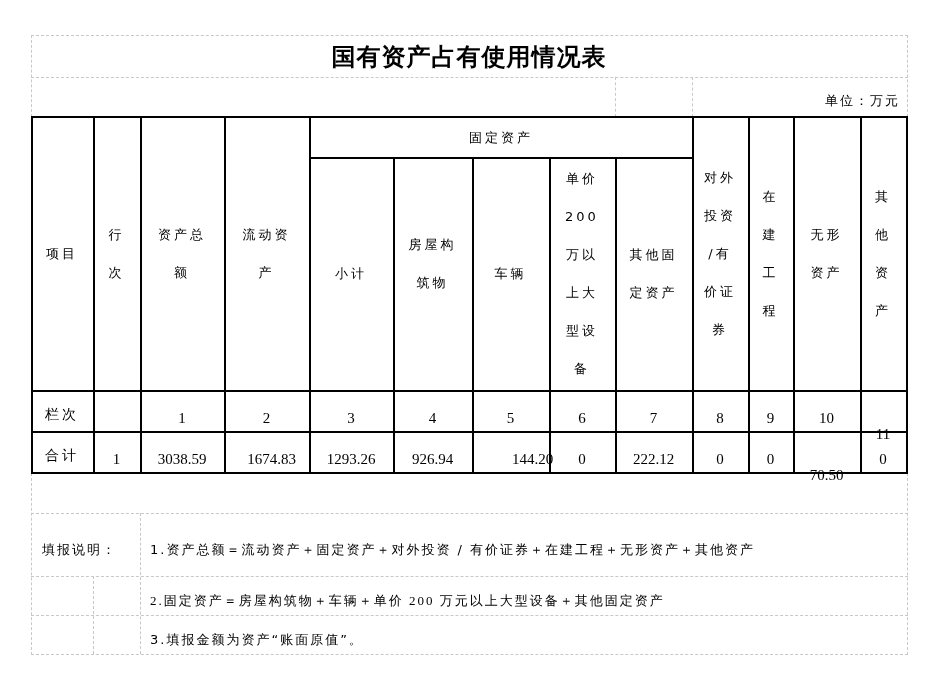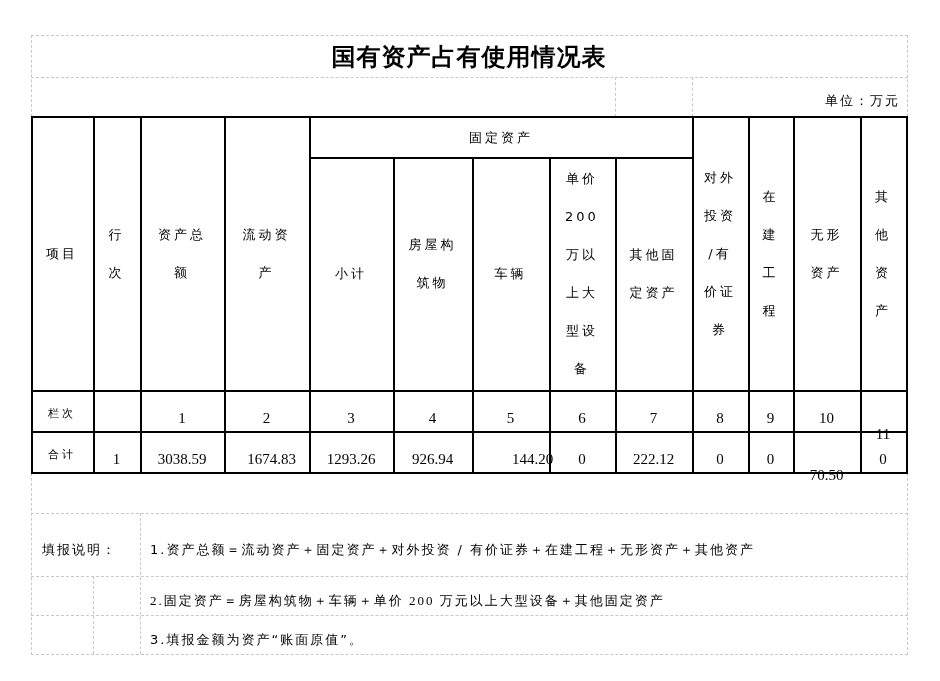--- a/index.html
+++ b/index.html
@@ -13,21 +13,21 @@
            display:flex; align-items:center; justify-content:center;
            font-size:24px; font-weight:bold; letter-spacing:1px;
            font-family:"DejaVu Serif", "Liberation Serif", serif; }
   .unit { position:absolute; right:40px; top:92px; font-size:13px; letter-spacing:2px; }
   .hdr { position:absolute; display:flex; align-items:center; justify-content:center;
          text-align:center; font-size:13px; line-height:38px; letter-spacing:3px; }
   .hdr .wrap { display:block; }
   .num { position:absolute; display:flex; align-items:flex-end; justify-content:center;
          font-family:"Liberation Serif", "DejaVu Serif", serif; font-size:15px; padding-bottom:4px; box-sizing:border-box; }
   .lbl { position:absolute; display:flex; align-items:center; justify-content:center;
-         font-size:11px; letter-spacing:3px;text-align:right; }
+         font-size:14px; letter-spacing:3px;text-align:right; }
   .note { position:absolute; font-size:13px; letter-spacing:2px; white-space:nowrap; }
 </style>
 </head>
 <body>
 
 <div class="dash-h" style="left:31px; top:35px; width:877px;"></div>
 <div class="dash-h" style="left:31px; top:77px; width:877px;"></div>
 <div class="dash-v" style="left:31px; top:35px; height:82px;"></div>
 <div class="dash-v" style="left:907px; top:35px; height:82px;"></div>
 <div class="dash-v" style="left:615px; top:77px; height:40px;"></div>

